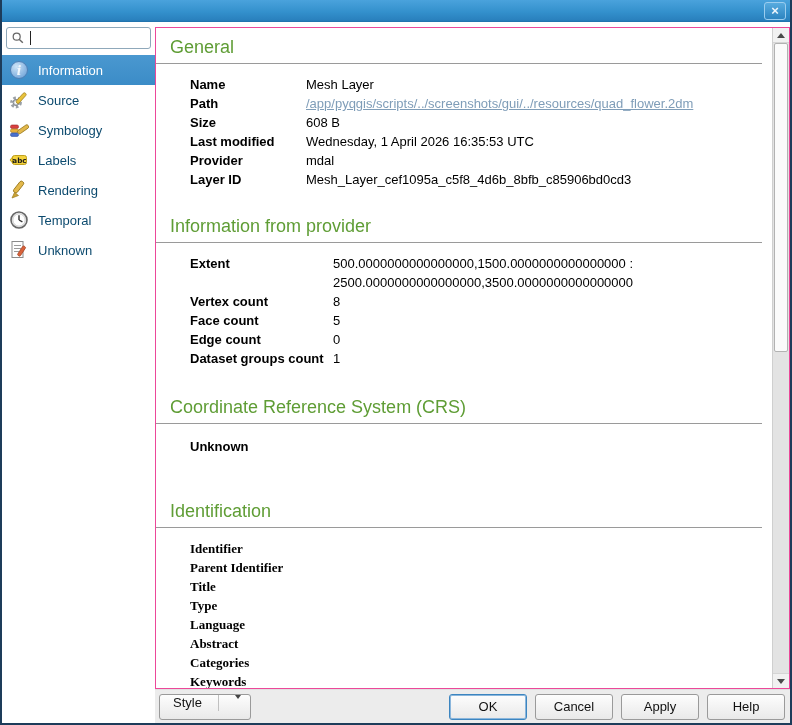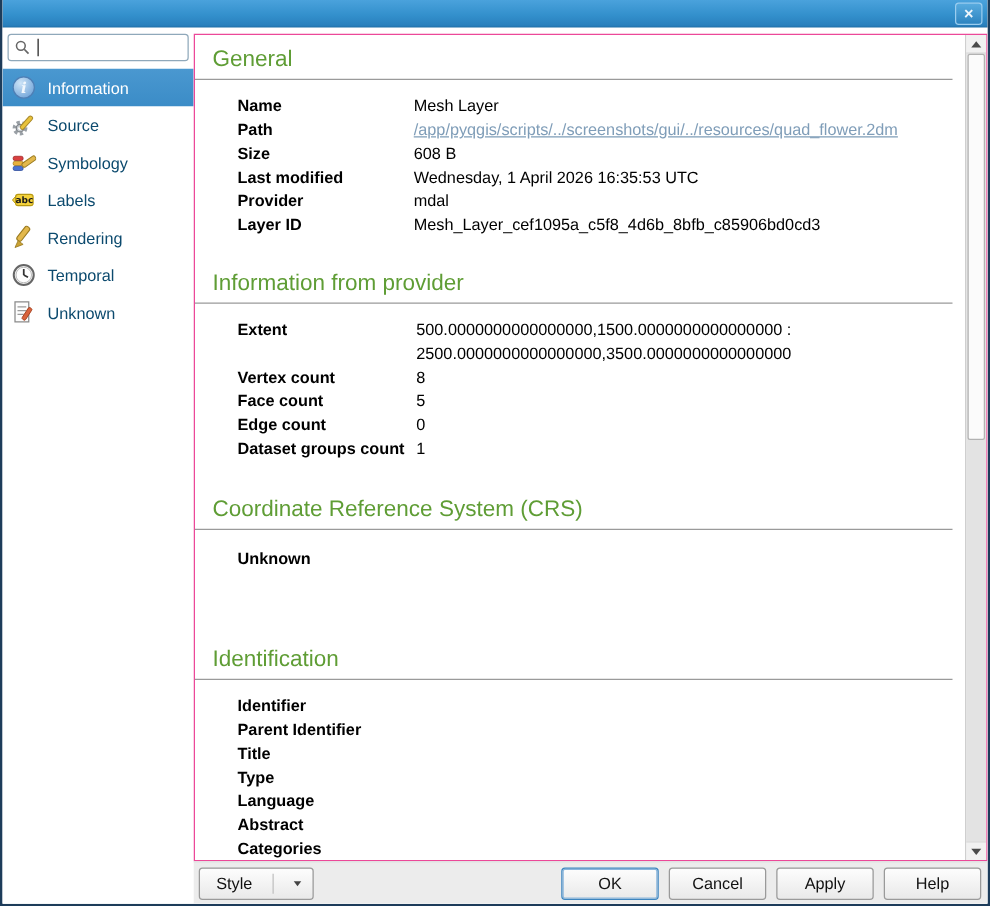--- a/index.html
+++ b/index.html
@@ -65,39 +65,39 @@
   .right-col { flex: 1; display: flex; flex-direction: column; min-width: 0; padding-top: 5px; background:#fff; }
   .scrollarea {
     flex: 1; min-height: 0;
     border: 1px solid #ec4899;
     display: flex; overflow: hidden; background: #fff;
   }
   .content { flex: 1; overflow: hidden; padding: 6px 10px 0 14px; }
 
   .section { margin-bottom: 26px; }
   .section.provider { margin-bottom: 28px; }
-  .section.crs { margin-bottom: 60px; }
+  .section.crs { margin-bottom: 44px; }
   .section h1 {
     font-size: 18px; font-weight: 400;
     color: var(--heading-green,#5f9d35);
     margin: 2px 0 0 0; line-height: 22px;
   }
   .section hr {
     border: 0; border-top: 1px solid #9a9a9a;
     margin: 5px 0 0 -14px;
   }
   .kv-table { margin: 11px 0 0 20px; }
   .kv { display: flex; font-size: 13px; line-height: 19px; color: #000; }
   .kv-label { font-weight: bold; flex-shrink: 0; }
-  .kv-label.g { width: 141px; }
+  .kv-label.g { width: 116px; }
   .kv-label.p { width: 143px; }
   .kv-value { max-width: 440px; word-wrap: break-word; }
   .kv-value.link { color: var(--link,#7f9db8); text-decoration: underline; cursor: pointer; }
   .single-value { margin: 13px 0 0 20px; font-size: 13px; font-weight: bold; line-height: 19px; }
-  .label-list { margin: 11px 0 0 20px; }
+  .label-list { margin: 11px 0 0 20px; font-family: Liberation Serif, serif; }
   .label-list div { font-size: 13px; font-weight: bold; line-height: 19px; }
 
   
   .scrollbar { flex: 0 0 17px; width: 17px; display: flex; flex-direction: column; border-left: 1px solid #cfcfcf; background: #eee; }
   .sb-btn { height: 15px; flex: 0 0 15px; background: #f1f1f1; display: flex; align-items: center; justify-content: center; }
   .sb-btn.up { border-bottom: 1px solid #d5d5d5; }
   .sb-btn.down { border-top: 1px solid #d5d5d5; }
   .tri-up { width: 0; height: 0; border-left: 4px solid transparent; border-right: 4px solid transparent; border-bottom: 5px solid #4a4a4a; }
   .tri-down { width: 0; height: 0; border-left: 4px solid transparent; border-right: 4px solid transparent; border-top: 5px solid #4a4a4a; }
   .sb-track { flex: 1; position: relative; background: #e3e3e3; }
@@ -116,21 +116,21 @@
   }
   .spacer { flex: 1; }
   .btn {
     height: 26px; min-width: 78px; padding: 0 14px;
     background: linear-gradient(180deg,#fdfdfd,#e9e9e9);
     border: 1px solid #9a9a9a; border-radius: 3px;
     font-family: "Liberation Sans", sans-serif;
     font-size: 13px; color: #111; cursor: default;
   }
   .btn.default { border: 1px solid #3c85c0; box-shadow: inset 0 0 0 1px #8ab6dc; }
-  .style-btn { min-width: 0; display: inline-flex; align-items: center; gap: 16px; padding: 0 9px 0 13px; }
+  .style-btn { min-width: 0; display: inline-flex; gap: 16px; padding: 0 9px 0 13px; }
   .style-divider { width: 1px; height: 16px; background: #c0c0c0; }
   .tri-down-sm { width: 0; height: 0; border-left: 3.5px solid transparent; border-right: 3.5px solid transparent; border-top: 4px solid #444; }
 </style>
 </head>
 <body>
 
 <div class="window">
 
   <div class="titlebar">
     <div class="close-btn">×</div>

